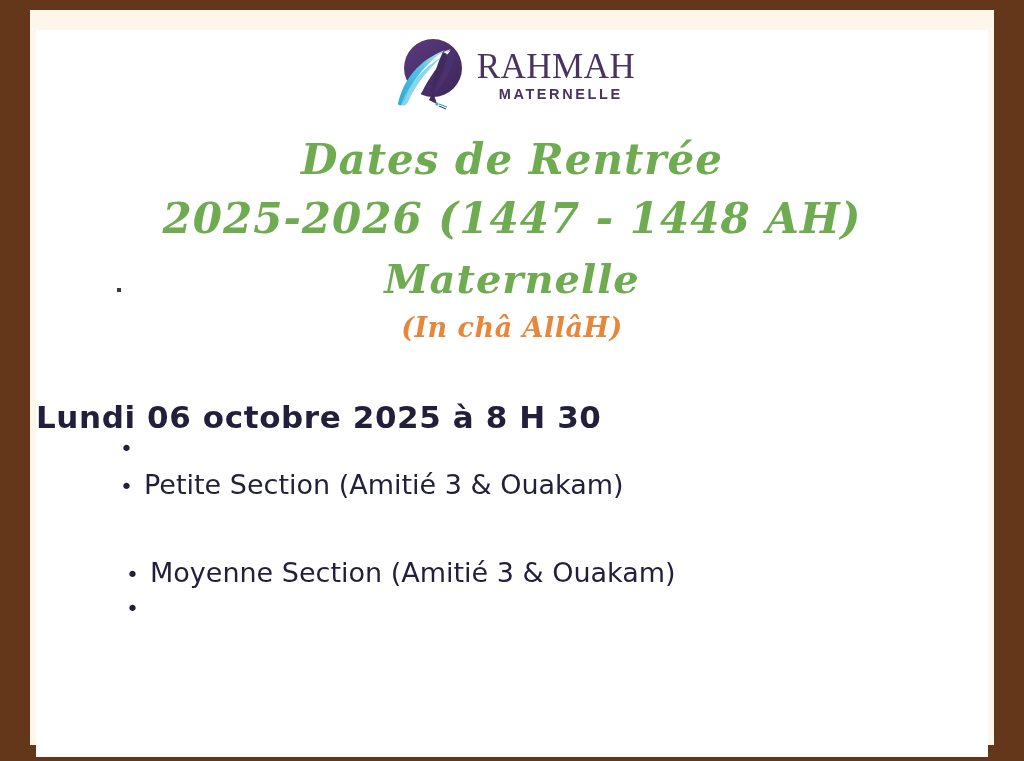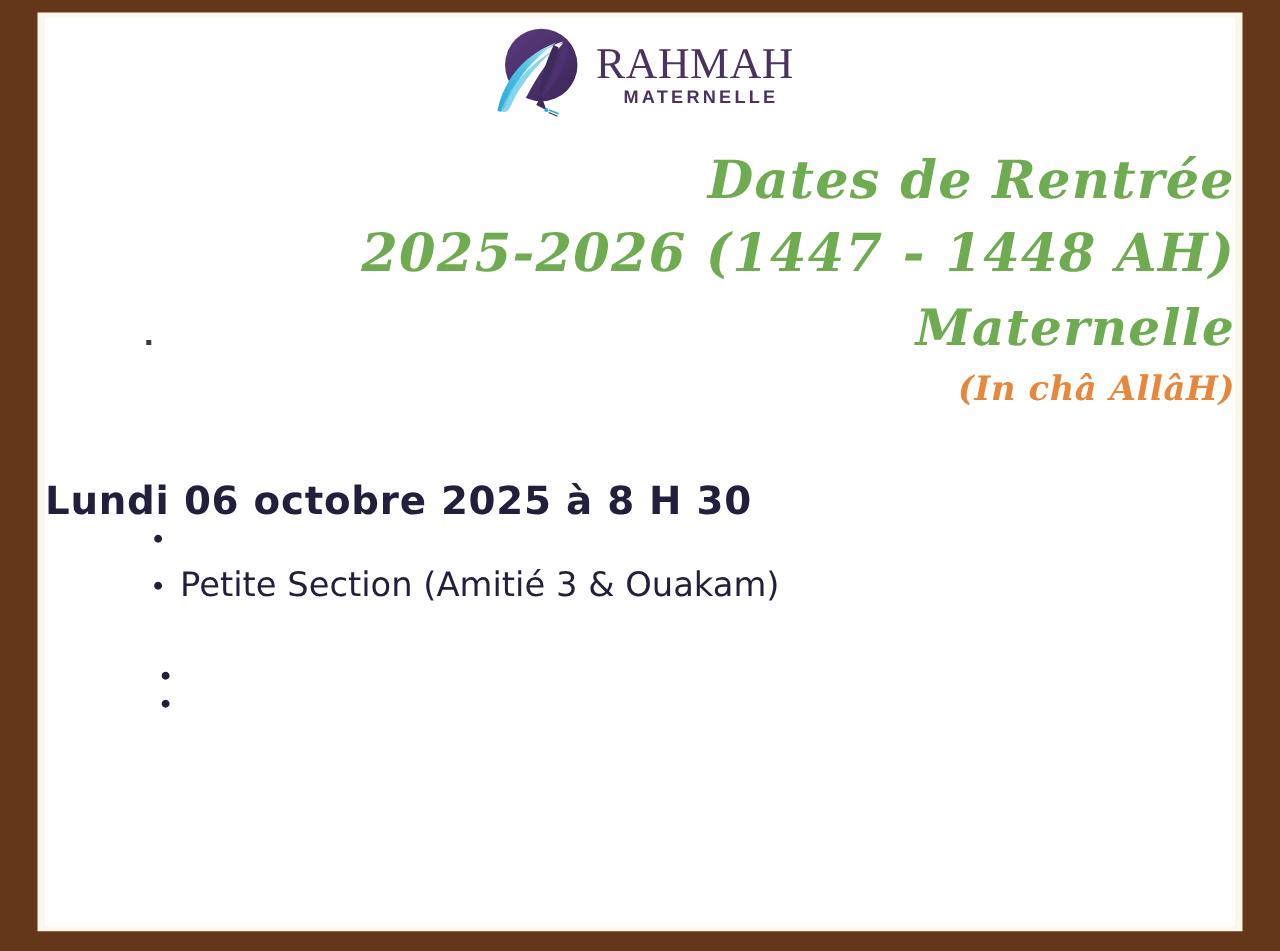--- a/index.html
+++ b/index.html
@@ -33,20 +33,21 @@
     background: #fdf6ea;
     box-sizing: border-box;
     padding: 4px 6px 4px 6px;
   }
   #canvas {
     position: relative;
     width: 100%;
     height: 100%;
     background: #ffffff;
     overflow: hidden;
+    margin-top: 16px;
   }
 
   
   #logo-block {
     position: absolute;
     left: 0;
     right: 0;
     top: 2px;
     height: 84px;
     display: flex;
@@ -85,21 +86,21 @@
     margin-left: 22px;
     white-space: nowrap;
   }
 
   
   #headline {
     position: absolute;
     left: 0;
     right: 0;
     top: 102px;
-    text-align: right;
+    text-align: center;
   }
   .hl-line {
     font-family: "DejaVu Serif", "Liberation Serif", serif;
     font-weight: bold;
     font-style: italic;
     color: #6fab50;
     letter-spacing: 1px;
     white-space: nowrap;
   }
   #hl-1 { font-size: 42px; line-height: 56px; }
@@ -226,20 +227,21 @@
             <span class="bullet-dot">•</span>
             <span>Petite Section (Amitié 3 &amp; Ouakam)</span>
           </div>
         </div>
 
         <div class="group-gap"></div>
 
         <div>
           <div class="bullet-row indented">
             <span class="bullet-dot">•</span>
+            <span>Moyenne Section (Amitié 3 &amp; Ouakam)</span>
           </div>
           <div class="bullet-row indented">
             <span class="bullet-dot">•</span>
           </div>
         </div>
 
       </div>
 
     </div>
   </div>

